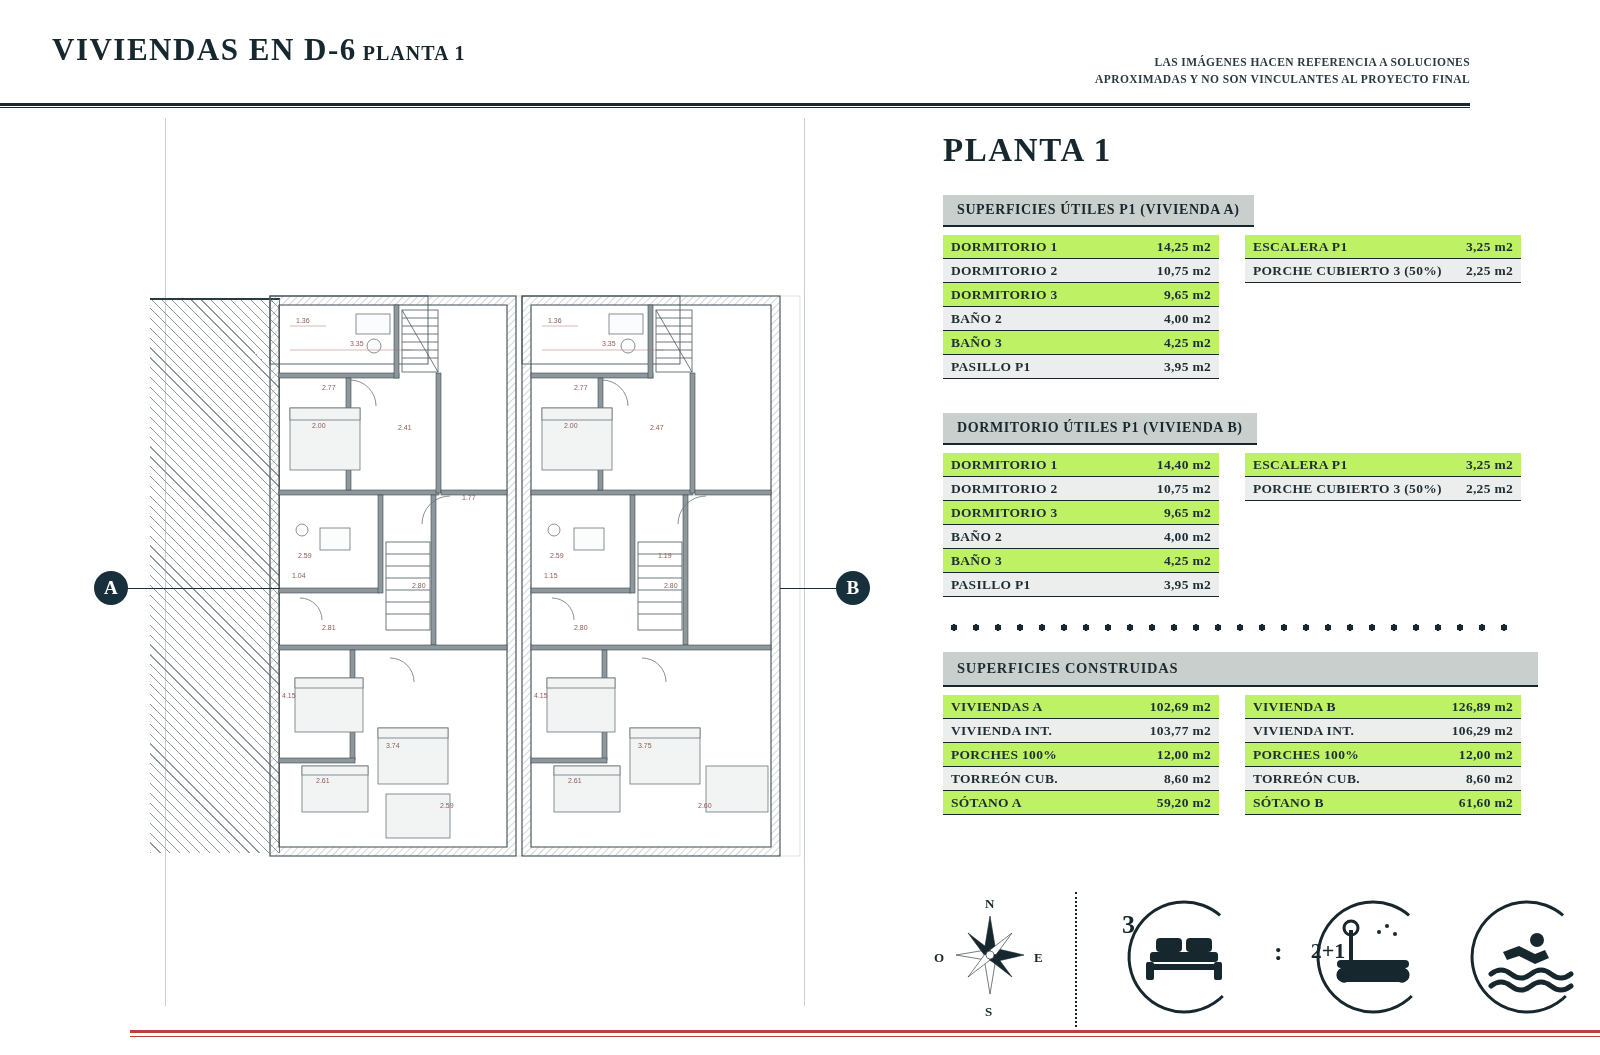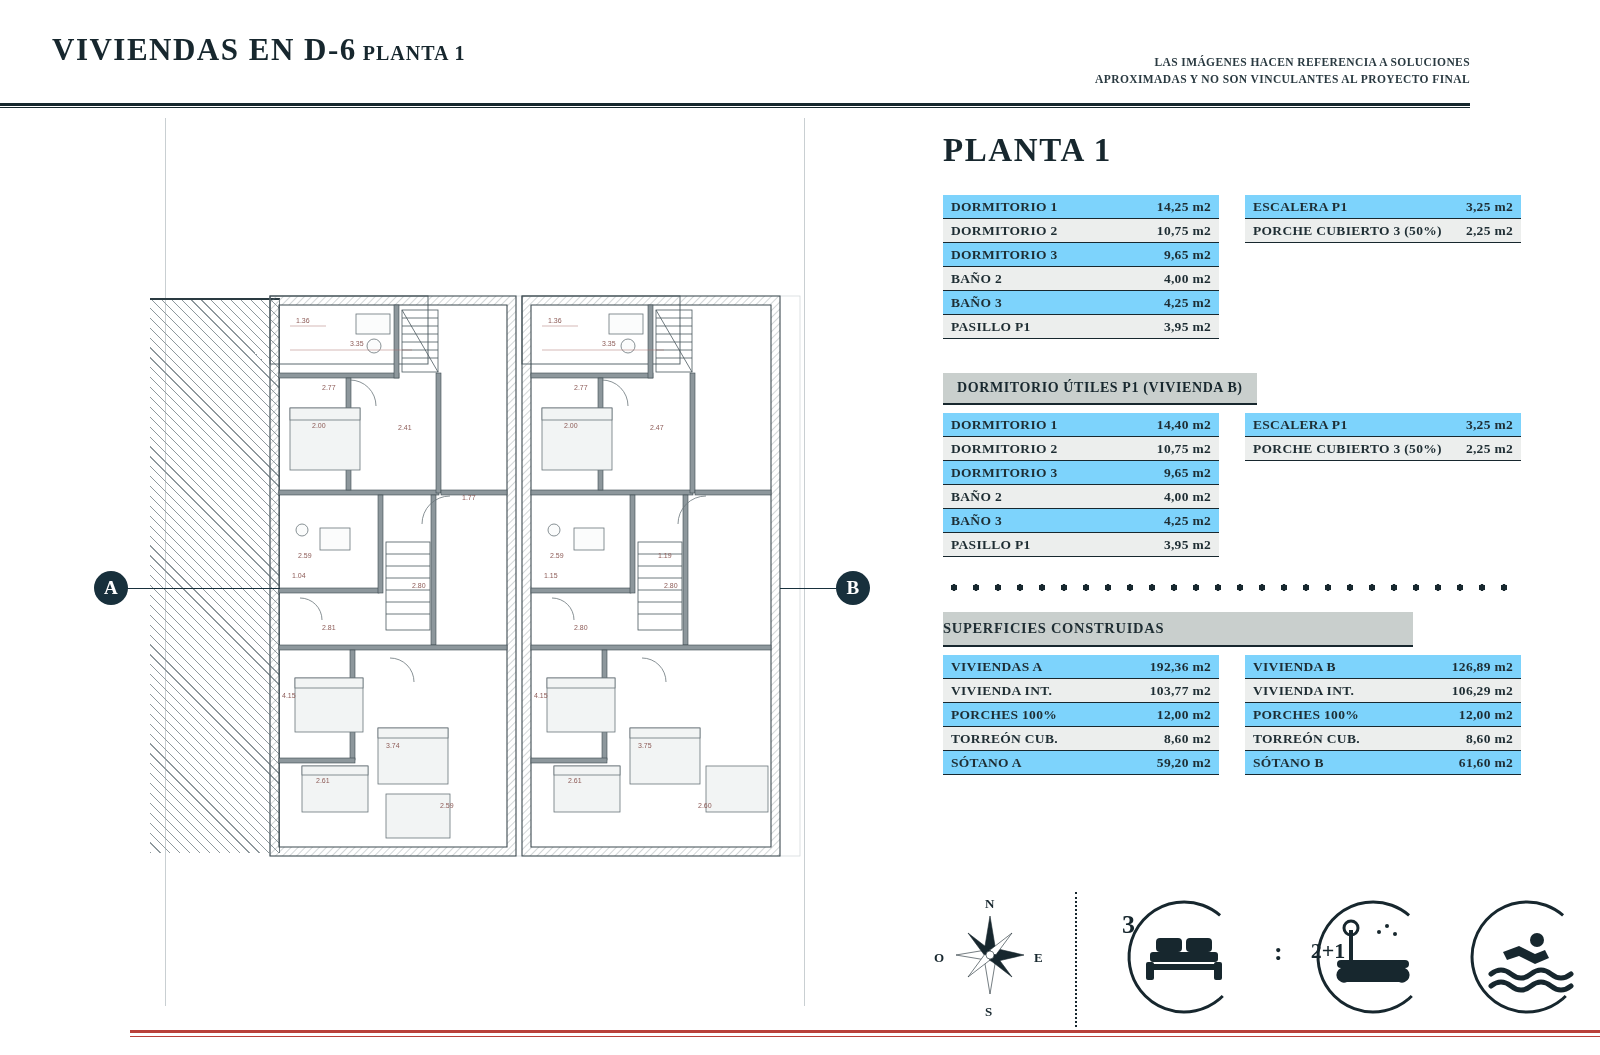--- a/index.html
+++ b/index.html
@@ -147,44 +147,44 @@
   .col-r { width: 276px; }
   .row {
     display: flex;
     justify-content: space-between;
     align-items: center;
     border-bottom: 1.5px solid #17272e;
     padding: 4px 8px 3px 8px;
     font-size: 13.5px;
     font-weight: bold;
     letter-spacing: 0.3px;
-    background: #7dd3fc;
+    background: #bef264;
   }
   .row .val { font-weight: bold; margin-left: 18px; }
   .row.alt { background: #eceeed; }
 
   .dots {
     margin: 26px 0 20px 18px;
     height: 9px;
     background-image: radial-gradient(circle, #17272e 3.2px, rgba(0,0,0,0) 3.4px);
     background-size: 22px 9px;
     background-repeat: repeat-x;
     width: 578px;
   }
 
   
   .built-band {
     margin-left: 18px;
     background: #c9cfcd;
     border-bottom: 2px solid #17272e;
-    padding: 8px 0;
+    padding: 8px 14px;
     font-weight: bold;
     font-size: 14.5px;
     letter-spacing: 0.7px;
-    width: 470px;
+    width: 595px;
   }
 
   
   .compass {
     position: absolute;
     left: 930px; top: 890px;
     width: 120px; height: 130px;
   }
   .vdiv {
     position: absolute;
@@ -419,20 +419,21 @@
     <div class="axis-badge" style="left:686px; top:453px;">
       <span>B</span>
     </div>
   </div>
 
   <div class="right">
 
     <div class="planta-title">PLANTA 1</div>
 
     <div class="tbl-group">
+      <div class="band">SUPERFICIES ÚTILES P1 (VIVIENDA A)</div>
       <div class="cols">
         <div class="col-l">
           <div class="row">
               <span>DORMITORIO 1</span>
               <span class="val">14,25 m2</span>
             </div>
           <div class="row alt">
               <span>DORMITORIO 2</span>
               <span class="val">10,75 m2</span>
             </div>
@@ -509,21 +510,21 @@
     </div>
 
     <div class="dots"></div>
 
     <div>
       <div class="built-band">SUPERFICIES CONSTRUIDAS</div>
       <div class="cols tbl-group" style="margin-left:18px;">
         <div class="col-l">
           <div class="row">
               <span>VIVIENDAS A</span>
-              <span class="val">192,36 m2</span>
+              <span class="val">102,69 m2</span>
             </div>
           <div class="row alt">
               <span>VIVIENDA INT.</span>
               <span class="val">103,77 m2</span>
             </div>
           <div class="row">
               <span>PORCHES 100%</span>
               <span class="val">12,00 m2</span>
             </div>
           <div class="row alt">

